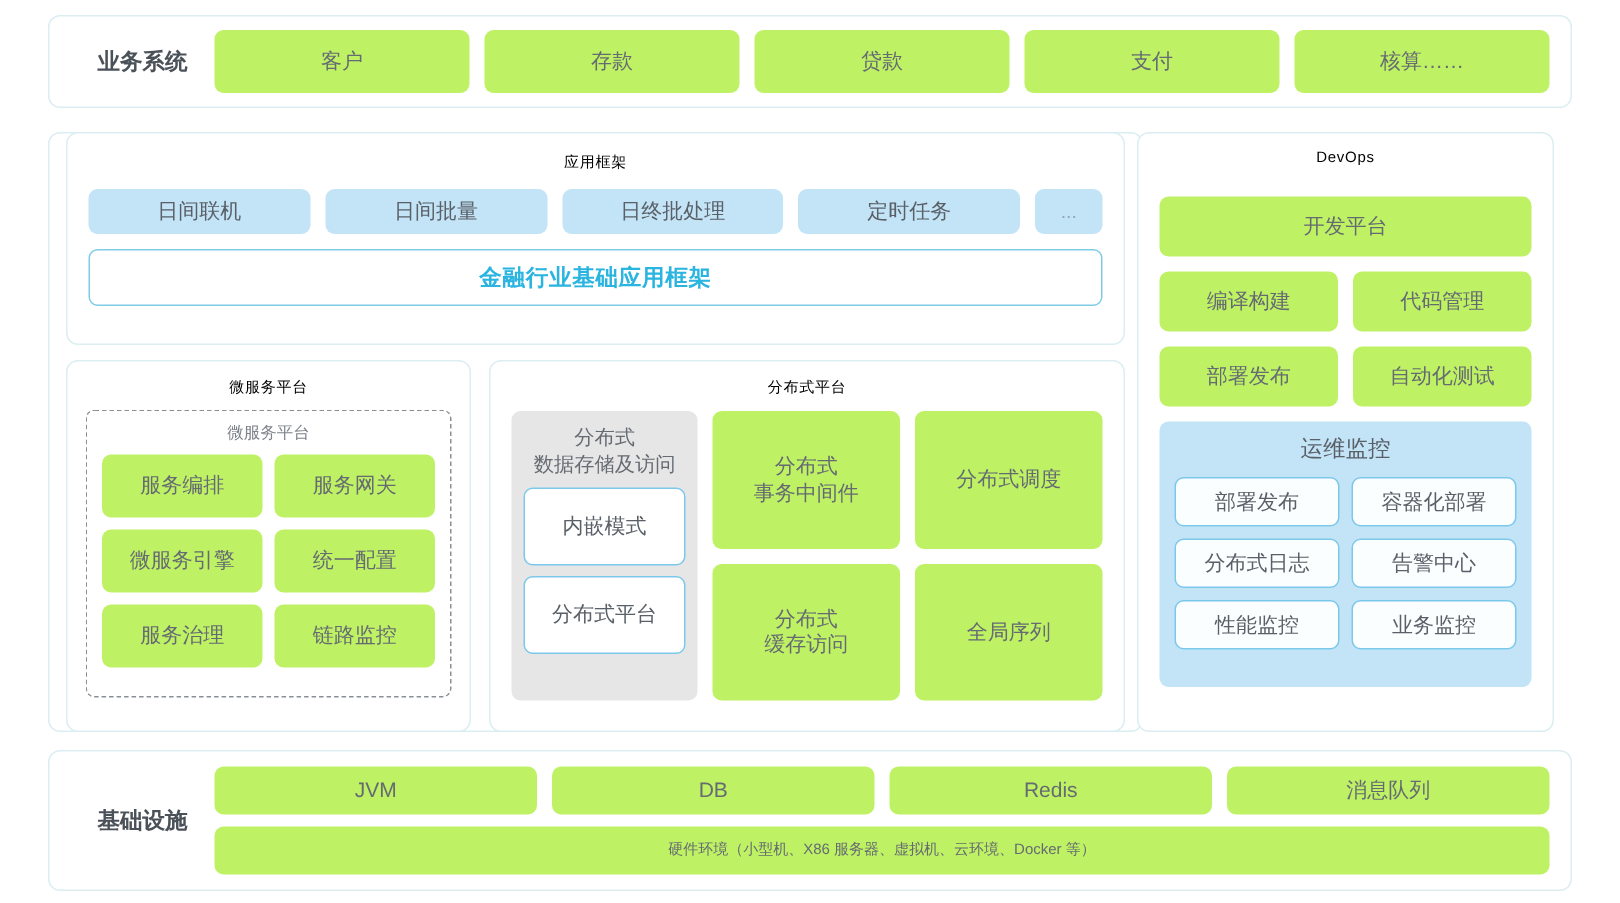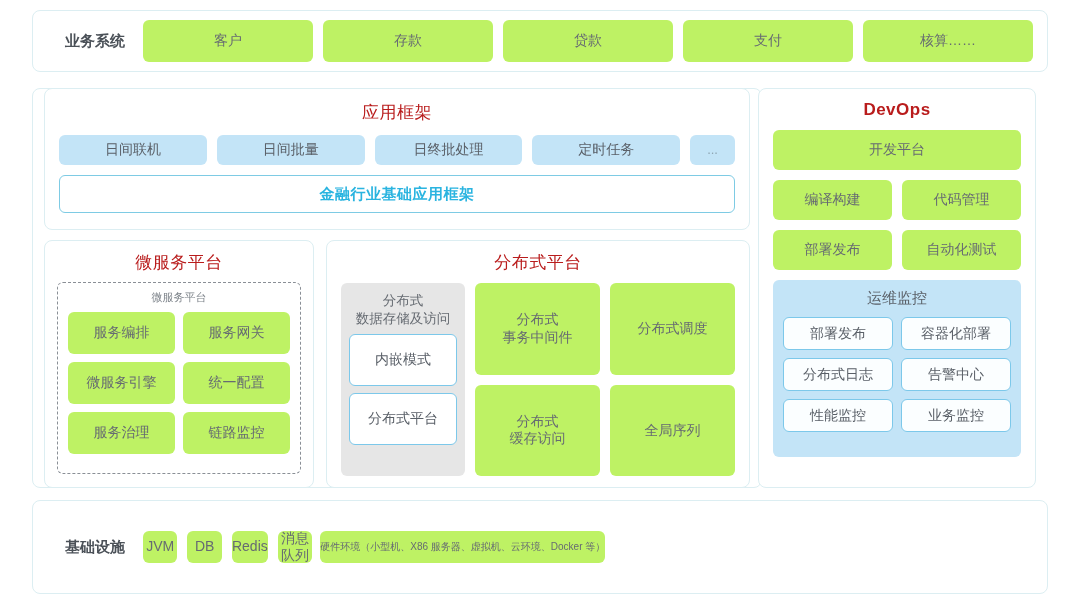--- a/index.html
+++ b/index.html
@@ -16,22 +16,22 @@
     background: #ffffff;
     border: 1px solid #dceef2;
     border-radius: 8px;
   }
   .inner-card {
     background: #ffffff;
     border: 1px solid #dceef2;
     border-radius: 8px;
   }
   .card-title {
-    font-size: 17px;
-    color: #b91c1c;
+    font-size: 10px;
+    color: #000000;
     text-align: center;
     letter-spacing: .5px;
   }
   .gray-pill {
     background: #bef264;
     border-radius: 6px;
     color: #666b72;
     font-size: 14px;
     display: flex; align-items: center; justify-content: center;
     text-align: center;
@@ -112,38 +112,38 @@
     background: #e6e6e6; border-radius: 6px;
     padding: 9px 8px 8px; display: flex; flex-direction: column; gap: 7px;
   }
   .dist-col1 .hdr { font-size: 13.5px; color: #666b72; text-align: center; line-height: 1.3; }
   .dist-col1 .white-blue-pill { height: 52px; }
   .dist-rest { flex: 1; display: grid; grid-template-columns: 1fr 1fr; grid-template-rows: 1fr 1fr; gap: 10px; }
   .dist-rest .gray-pill { width: 100%; height: 100%; }
 
   
   .devops { position: absolute; left: 0; top: 0; width: 278px; height: 400px; padding: 11px 14px 12px; }
-  .devops .card-title { margin-bottom: 10px; font-weight: bold; }
+  .devops .card-title { margin-bottom: 20px; }
   .devops .wide { height: 40px; margin-bottom: 10px; }
   .devops .duo { display: grid; grid-template-columns: 1fr 1fr; gap: 10px; margin-bottom: 10px; }
   .devops .duo .gray-pill { height: 40px; }
   .ops {
     background: #c3e4f7; border-radius: 6px; padding: 9px 10px 10px;
     height: 177px;
   }
   .ops .ops-title { font-size: 15px; color: #5a6068; text-align: center; margin-bottom: 9px; }
   .ops-grid { display: grid; grid-template-columns: 1fr 1fr; gap: 8px; }
   .ops-grid .white-blue-pill { height: 33px; background: #fbfeff; }
 
   
   .row-infra {
     position: absolute; left: 32px; top: 500px; width: 1016px; height: 94px;
     display: flex; align-items: center; padding: 10px 14px;
   }
-  .row-infra .stack { display: flex; flex-direction: row; flex: 1; gap: 8px; align-items: center; }
+  .row-infra .stack { display: flex; flex-direction: column; flex: 1; gap: 8px; }
   .row-infra .top-cells { display: flex; gap: 10px; }
   .row-infra .top-cells .gray-pill { flex: 1; height: 32px; }
   .row-infra .hw { height: 32px; font-size: 10px; }
 </style>
 </head>
 <body>
 
 <div class="page">
 
   <div class="outer-card row-business">

